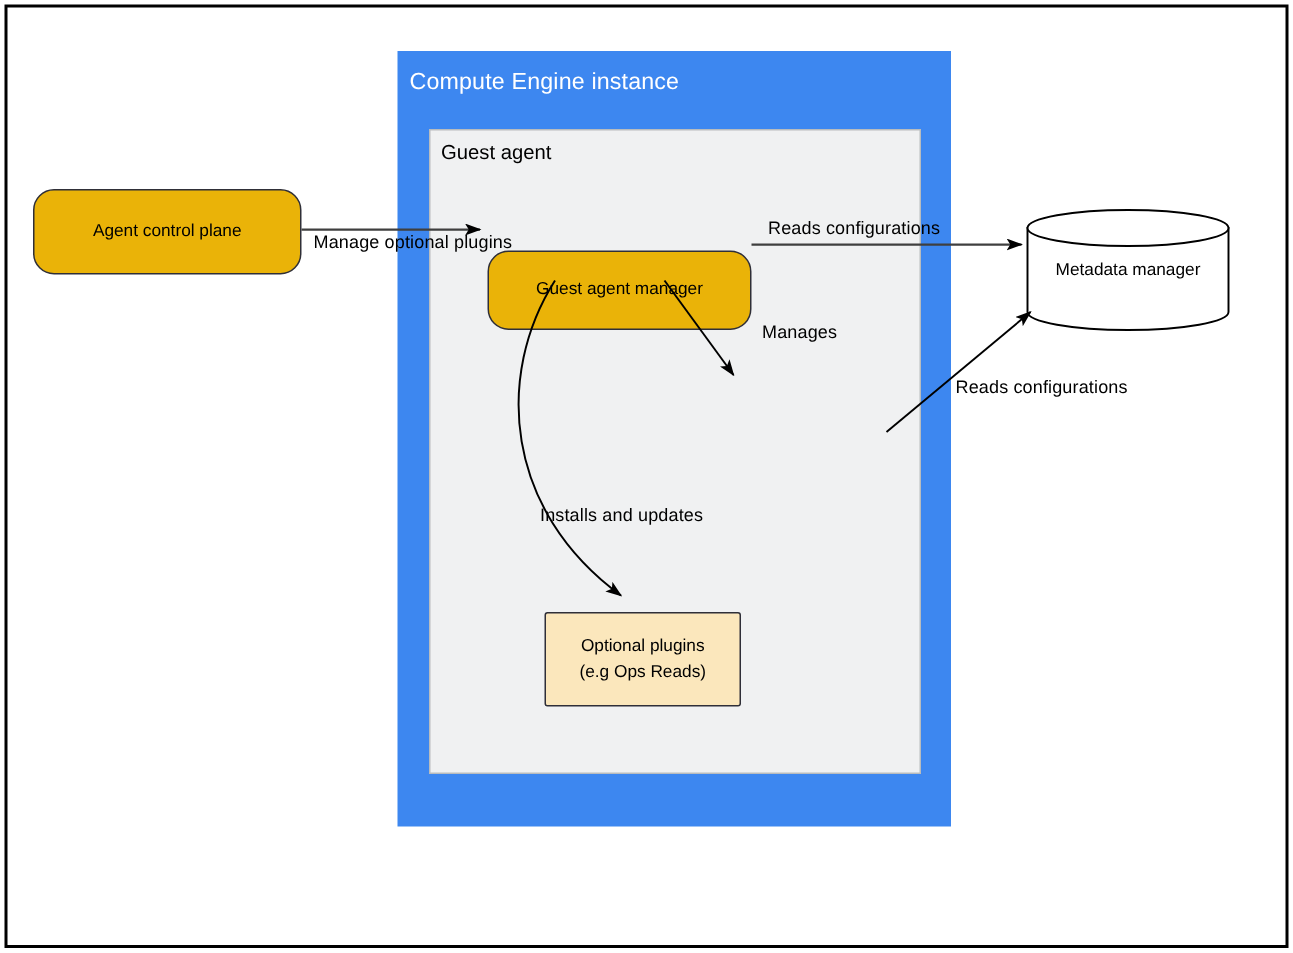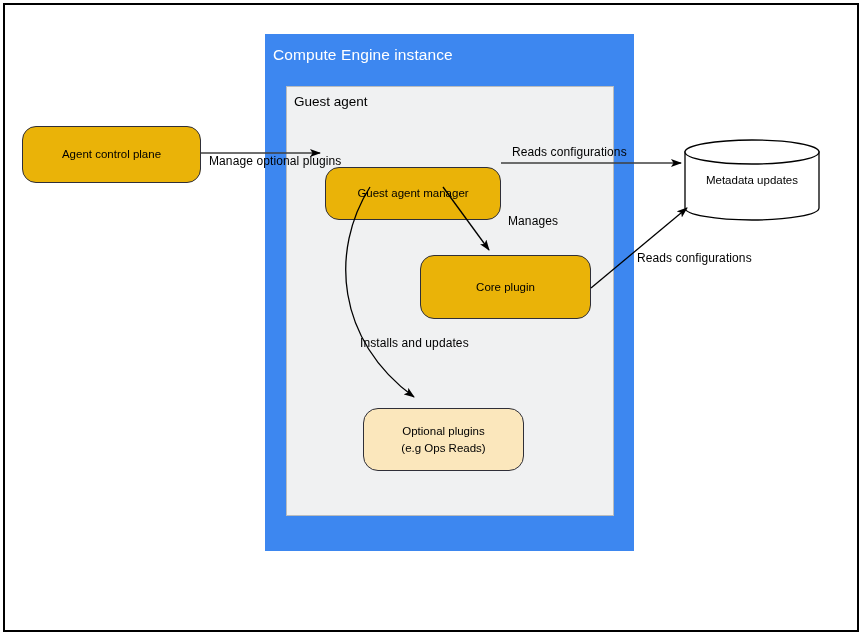--- a/index.html
+++ b/index.html
@@ -89,22 +89,22 @@
   #node-agent-control-plane {
     left: 22px;  top: 126px;  width: 179px; height: 57px;
   }
   #node-guest-agent-manager {
     left: 325px; top: 121px;  width: 176px; height: 53px; margin-top: 46px;
   }
   #node-core-plugin {
     left: 420px; top: 255px;  width: 171px; height: 64px;
   }
   #node-optional-plugins {
-    left: 363px; top: 408px;  width: 161px; height: 63px;
-    border-radius: 15px;
+    left: 363px; top: 408px;  width: 131px; height: 63px;
+    border-radius: 2px;
   }
   
   #node-metadata-server {
     position: absolute;
     left: 684px;
     top: 139px;
     width: 136px;
     height: 82px;
   }
   .cyl-label {
@@ -156,35 +156,32 @@
   <div class="guest-title">Guest agent</div>
 
   <div class="node blue-node" id="node-agent-control-plane">
     <span>Agent control plane</span>
   </div>
 
   <div class="node blue-node" id="node-guest-agent-manager">
     <span>Guest agent manager</span>
   </div>
 
-  <div class="node blue-node" id="node-core-plugin">
-    <span>Core plugin</span>
-  </div>
 
   <div class="node yellow-node" id="node-optional-plugins">
     <span>Optional plugins</span>
     <span>(e.g  Ops Reads)</span>
   </div>
 
   <div id="node-metadata-server">
     <svg width="136" height="82" viewBox="0 0 136 82">
       <path d="M1 13 L1 69 A 67 12 0 0 0 135 69 L135 13 Z" fill="#ffffff" stroke="#000000" stroke-width="1.3"></path>
       <ellipse cx="68" cy="13" rx="67" ry="12" fill="#ffffff" stroke="#000000" stroke-width="1.3"></ellipse>
     </svg>
-    <div class="cyl-label">Metadata updates</div>
+    <div class="cyl-label">Metadata manager</div>
   </div>
 
   <svg id="wires">
     <defs>
       <marker id="arrowhead-black" markerWidth="11" markerHeight="8" refX="10" refY="4" orient="auto" markerUnits="userSpaceOnUse">
         <path d="M0,0 L11,4 L0,8 L2.5,4 Z" fill="#000000"></path>
       </marker>
     </defs>
 
     <line x1="201" y1="153" x2="320" y2="153" stroke="#3f3f3f" stroke-width="1.5" marker-end="url(#arrowhead-black)"></line>

